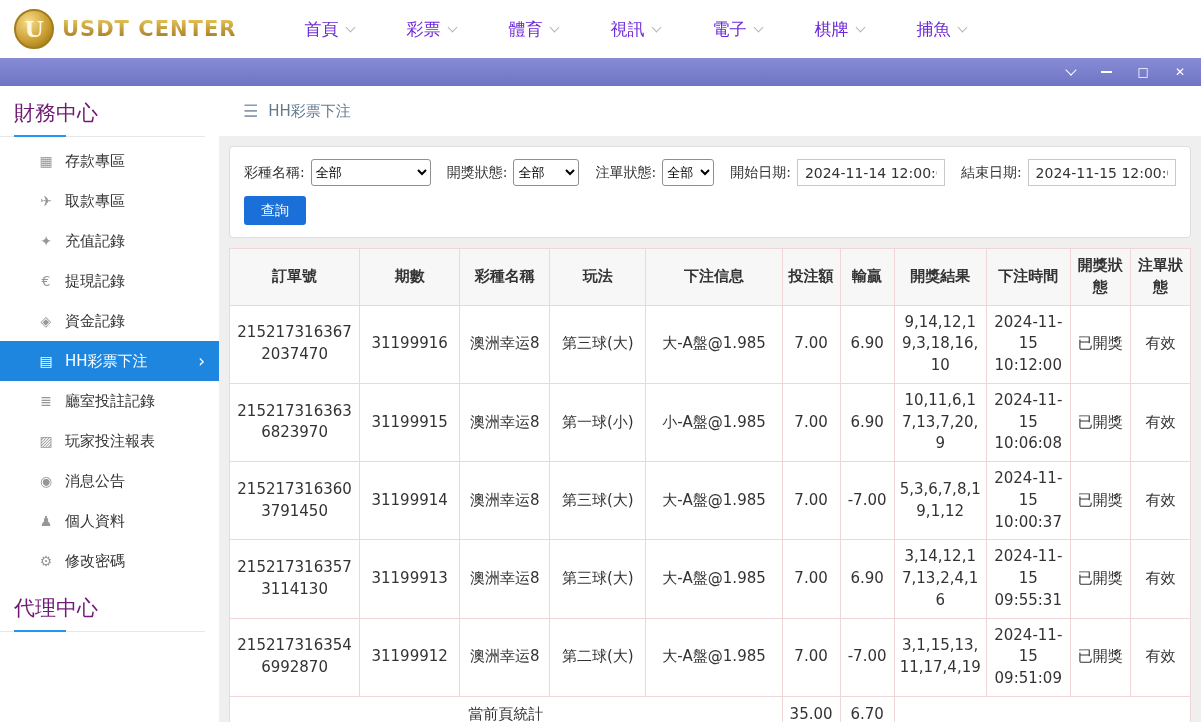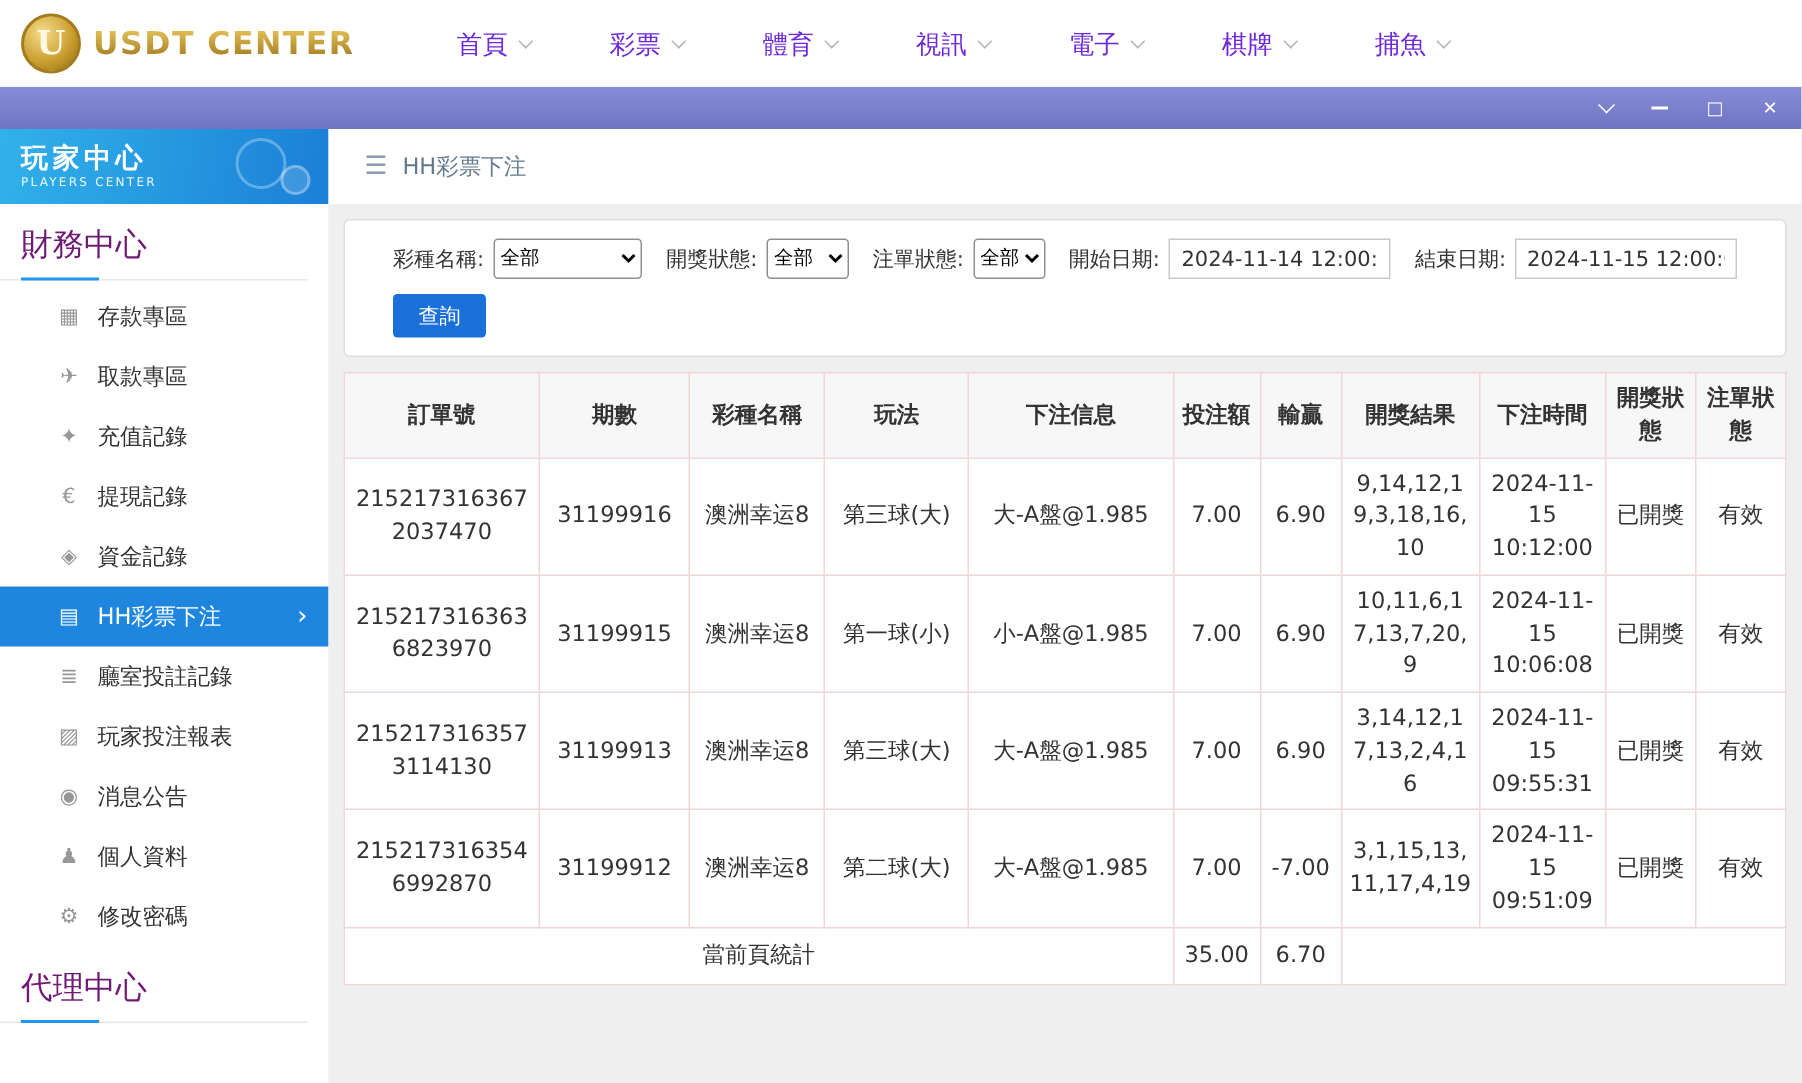--- a/index.html
+++ b/index.html
@@ -44,21 +44,21 @@
   .sb-item.active { background:#1f86e0; color:#fff; }
   .sb-item.active .sb-icon { color:#fff; }
   .sb-arrow { position:absolute; right:14px; font-size:17px; color:#fff; }
 
   
   .breadcrumb-bar { height:50px; background:#fff; display:flex; align-items:center; padding-left:24px; gap:10px; }
   .hamburger { color:#8a9bb0; font-size:17px; cursor:pointer; }
   .crumb-title { color:#62798e; font-size:15px; }
 
   
-  .filter-panel { margin:10px 10px 0; background:#fff; border:1px solid #ddd; border-radius:4px; padding:12px 32px; }
+  .filter-panel { margin:10px 10px 0; background:#fff; border:1px solid #ddd; border-radius:4px; padding:12px 14px; }
   .filter-row { display:flex; align-items:center; flex-wrap:nowrap; gap:6px; font-size:14px; }
   .filter-row label { margin-left:10px; white-space:nowrap; }
   .filter-row label:first-child { margin-left:0; }
   .filter-row select { height:27px; font-size:13px; border:1px solid #8f8f8f; border-radius:3px; background:#fff; font-family:inherit; }
   .sel-wide { width:120px; } .sel-mid { width:66px; } .sel-small { width:52px; }
   .date-input { width:148px; height:27px; border:1px solid #c9c9c9; padding:0 7px; font-size:14px; font-family:inherit; color:#333; }
   .search-btn { margin-top:10px; height:29px; padding:0 17px; background:#1a6fd8; color:#fff; border:none; border-radius:3px; font-size:14px; cursor:pointer; font-family:inherit; }
 
   
   .table-panel { margin:10px 10px 0; background:#fff; }
@@ -121,26 +121,20 @@
       </span>
     <span class="win-btn">
         <span class="win-min"></span>
       </span>
     <span class="win-btn">□</span>
     <span class="win-btn">✕</span>
   </div>
 
   <div class="content-row">
     <aside class="sidebar">
-      <div class="sidebar-head">
-        <div class="sb-title">玩家中心</div>
-        <div class="sb-sub">PLAYERS CENTER</div>
-        <span class="deco-circle deco-1"></span>
-        <span class="deco-circle deco-2"></span>
-      </div>
       <div id="sidebar-sections">
           <div class="sb-section">財務中心</div>
           <div class="sb-item">
             <span class="sb-icon">▦</span>
             <span class="sb-label">存款專區</span>
           </div>
           <div class="sb-item">
             <span class="sb-icon">✈</span>
             <span class="sb-label">取款專區</span>
           </div>
@@ -251,20 +245,33 @@
                 <td>第一球(小)</td>
                 <td>小-A盤@1.985</td>
                 <td>7.00</td>
                 <td>6.90</td>
                 <td class="break">10,11,6,17,13,7,20,9</td>
                 <td>2024-11-15 10:06:08</td>
                 <td>已開獎</td>
                 <td>有效</td>
               </tr>
               <tr>
+                <td class="break">2152173163603791450</td>
+                <td>31199914</td>
+                <td>澳洲幸运8</td>
+                <td>第三球(大)</td>
+                <td>大-A盤@1.985</td>
+                <td>7.00</td>
+                <td>-7.00</td>
+                <td class="break">5,3,6,7,8,19,1,12</td>
+                <td>2024-11-15 10:00:37</td>
+                <td>已開獎</td>
+                <td>有效</td>
+              </tr>
+              <tr>
                 <td class="break">2152173163573114130</td>
                 <td>31199913</td>
                 <td>澳洲幸运8</td>
                 <td>第三球(大)</td>
                 <td>大-A盤@1.985</td>
                 <td>7.00</td>
                 <td>6.90</td>
                 <td class="break">3,14,12,17,13,2,4,16</td>
                 <td>2024-11-15 09:55:31</td>
                 <td>已開獎</td>

